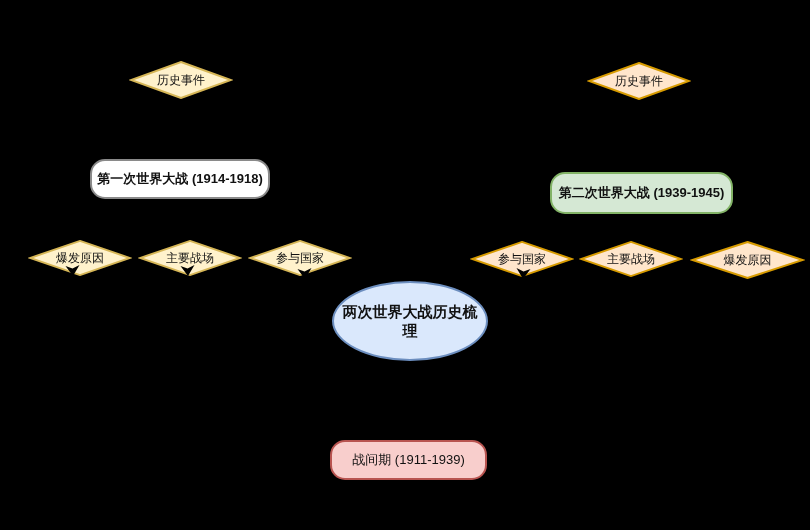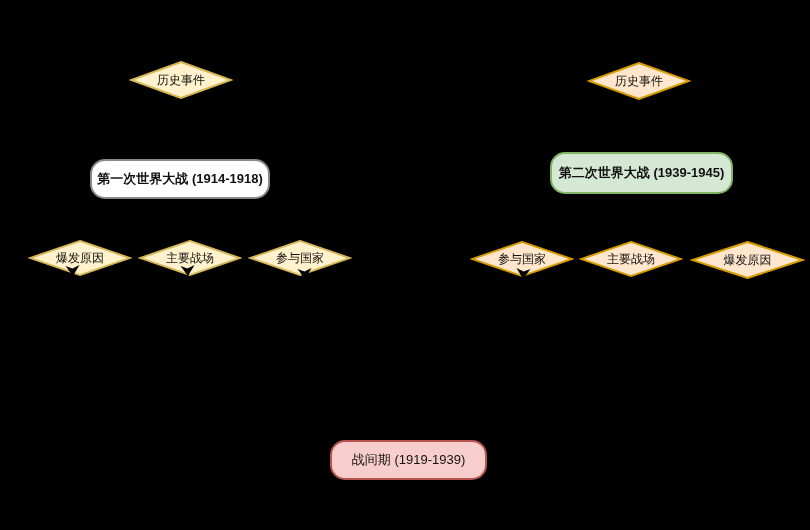--- a/index.html
+++ b/index.html
@@ -32,21 +32,21 @@
     border-radius:50%;
     background:var(--blue-fill,#DAE8FC);
     border:2px solid var(--blue-stroke,#6C8EBF);
   }
   .ellipse .label { font-size:15px; font-weight:bold; line-height:1.3; width:140px; }
 
   
   #n-event-left   { left:129px; top:61px;  width:104px; height:38px; }
   #n-event-right  { left:587px; top:62px;  width:104px; height:38px; }
   #n-ww1          { left:90px;  top:159px; width:180px; height:40px; }
-  #n-ww2          { left:550px; top:152px; width:183px; height:42px; }
+  #n-ww2          { left:550px; top:172px; width:183px; height:42px; }
   #n-cause-left   { left:28px;  top:240px; width:104px; height:36px; }
   #n-battle-left  { left:138px; top:240px; width:104px; height:36px; }
   #n-country-left { left:248px; top:240px; width:104px; height:36px; }
   #n-country-right{ left:470px; top:241px; width:104px; height:36px; }
   #n-battle-right { left:579px; top:241px; width:104px; height:36px; }
   #n-cause-right  { left:690px; top:241px; width:115px; height:38px; }
   #n-central      { left:332px; top:281px; width:156px; height:80px; }
   #n-interwar     { left:330px; top:440px; width:157px; height:40px; }
 
   
@@ -119,23 +119,26 @@
     <div class="label">主要战场</div>
   </div>
 
   <div class="node diamond orange" id="n-cause-right">
     <svg class="shape" viewBox="0 0 104 38" preserveAspectRatio="none">
       <polygon points="52,1 102,19 52,37 2,19" stroke-width="2"></polygon>
     </svg>
     <div class="label">爆发原因</div>
   </div>
 
+  <div class="node ellipse" id="n-central">
+    <div class="label">两次世界大战历史梳理</div>
+  </div>
 
   <div class="node rect red" id="n-interwar">
-    <div class="label">战间期 (1919-1939)</div>
+    <div class="label">战间期 (1911-1939)</div>
   </div>
 
   <svg class="arrowhead" id="a-cause-left" viewBox="0 0 15 11">
     <path d="M0.5,1 L8,11 L14.5,0 L7.5,3.5 Z"></path>
   </svg>
   <svg class="arrowhead" id="a-battle-left" viewBox="0 0 15 11">
     <path d="M0.5,1 L8,11 L14.5,0 L7.5,3.5 Z"></path>
   </svg>
   <svg class="arrowhead" id="a-country-left" viewBox="0 0 15 11">
     <path d="M0.5,1 L8,11 L14.5,0 L7.5,3.5 Z"></path>

